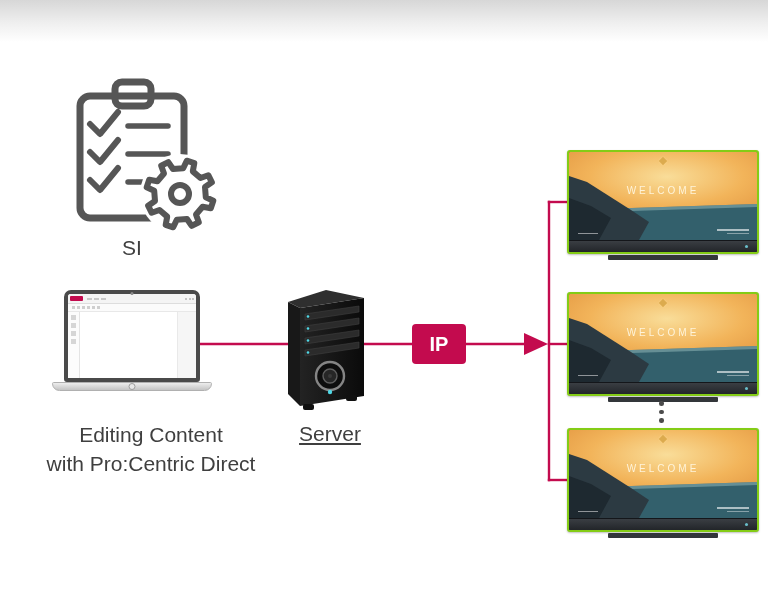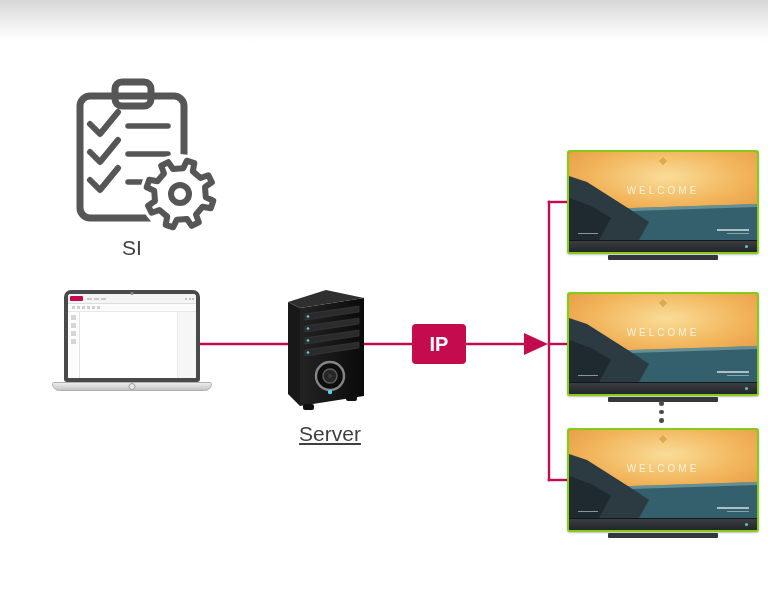--- a/index.html
+++ b/index.html
@@ -145,20 +145,24 @@
             <span></span>
           </div>
         <div class="lp-main"></div>
         <div class="lp-right"></div>
       </div>
     </div>
     <div class="lp-base"></div>
     <div class="lp-emblem"></div>
   </div>
 
+  <div class="diagram-label caption" style="left:20px;top:420px;width:262px;">
+    <div>Editing Content</div>
+    <div>with Pro:Centric Direct</div>
+  </div>
 
   <svg class="server-svg" width="96" height="132" viewBox="0 0 96 132">
     <defs>
       <linearGradient id="srvG" x1="0" y1="0" x2="1" y2="0">
         <stop offset="0" stop-color="#232323"></stop>
         <stop offset="1" stop-color="#0a0a0a"></stop>
       </linearGradient>
     </defs>
     <polygon points="12,22 12,114 24,126 24,28" fill="#181818"></polygon>
     <polygon points="12,22 50,10 88,18 24,28" fill="#2f2f2f"></polygon>

